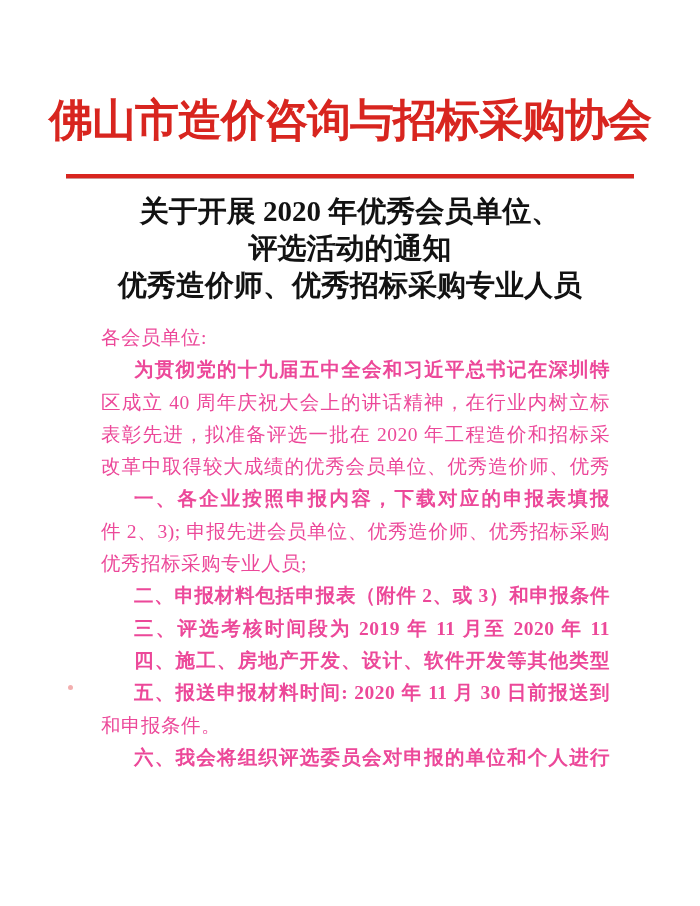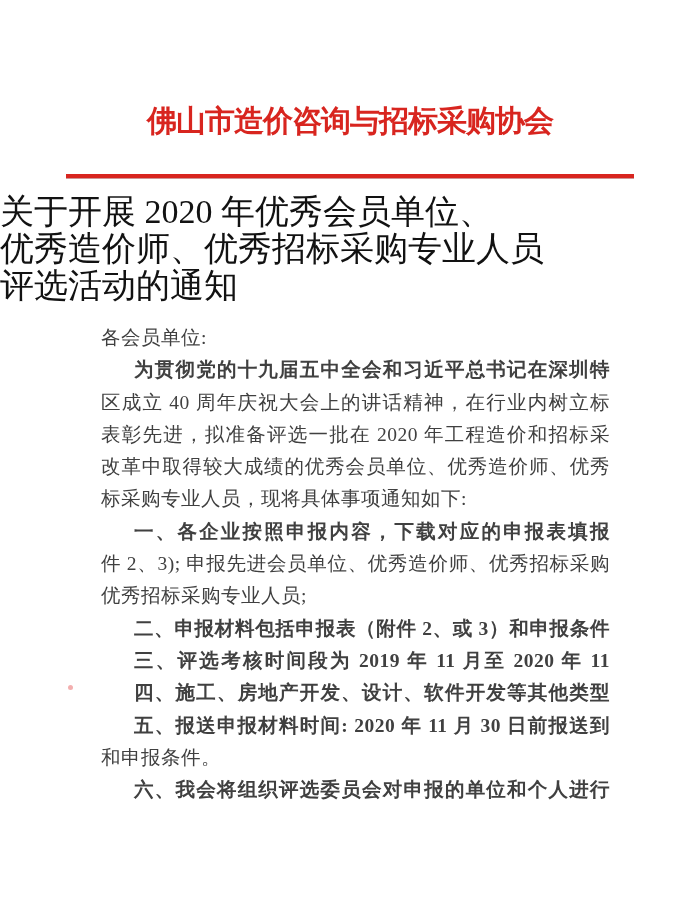--- a/index.html
+++ b/index.html
@@ -14,45 +14,45 @@
     background: #ffffff;
     overflow: hidden;
     font-family: "Liberation Serif", "DejaVu Serif", serif;
   }
   .org-title {
     position: absolute;
     top: 95px;
     left: 0;
     width: 100%;
     text-align: center;
-    font-size: 30px;
+    font-size: 44px;
     line-height: 52px;
     font-weight: bold;
     letter-spacing: -1px;
     color: var(--accent-red, #d8251f);
     white-space: nowrap;
   }
   .red-rule {
     position: absolute;
     top: 174px;
     left: 66px;
     width: 568px;
     height: 4px;
     background: var(--accent-red, #d8251f);
     box-shadow: 0 1px 0 rgba(150, 20, 20, 0.45);
   }
   .notice-title {
     position: absolute;
     top: 193px;
     left: 0;
     width: 100%;
-    text-align: left;
-    font-size: 34px;
+    text-align: center;
+    font-size: 29px;
     line-height: 37px;
-    font-weight: normal;
+    font-weight: bold;
     color: #121212;
   }
   .notice-title .t-line {
     white-space: nowrap;
   }
   .doc-body {
     position: absolute;
     top: 322px;
     left: 101px;
     width: 509px;
@@ -88,31 +88,30 @@
 <body>
 
 <div class="page">
 
   <div class="org-title">佛山市造价咨询与招标采购协会</div>
 
   <div class="red-rule"></div>
 
   <div class="notice-title">
     <div class="t-line">关于开展 2020 年优秀会员单位、</div>
+    <div class="t-line">评选活动的通知</div>
     <div class="t-line">优秀造价师、优秀招标采购专业人员</div>
-    <div class="t-line">评选活动的通知</div>
   </div>
 
-  <div class="doc-body" id="doc-body" style="color: #404040;">
+  <div class="doc-body" id="doc-body" style="color: #ec4899;">
       <div class="bline">各会员单位:</div>
       <div class="bline j ind">为贯彻党的十九届五中全会和习近平总书记在深圳特</div>
       <div class="bline j">区成立 40 周年庆祝大会上的讲话精神，在行业内树立标杆、</div>
       <div class="bline j">表彰先进，拟准备评选一批在 2020 年工程造价和招标采购</div>
       <div class="bline j">改革中取得较大成绩的优秀会员单位、优秀造价师、优秀招</div>
-      <div class="bline">标采购专业人员，现将具体事项通知如下:</div>
       <div class="bline j ind">一、各企业按照申报内容，下载对应的申报表填报（附</div>
       <div class="bline j">件 2、3); 申报先进会员单位、优秀造价师、优秀招标采购</div>
       <div class="bline">优秀招标采购专业人员;</div>
       <div class="bline j ind">二、申报材料包括申报表（附件 2、或 3）和申报条件</div>
       <div class="bline j ind">三、评选考核时间段为 2019 年 11 月至 2020 年 11 月，</div>
       <div class="bline j ind">四、施工、房地产开发、设计、软件开发等其他类型企</div>
       <div class="bline j ind">五、报送申报材料时间: 2020 年 11 月 30 日前报送到我</div>
       <div class="bline">和申报条件。</div>
       <div class="bline j ind">六、我会将组织评选委员会对申报的单位和个人进行评</div>
     </div>

